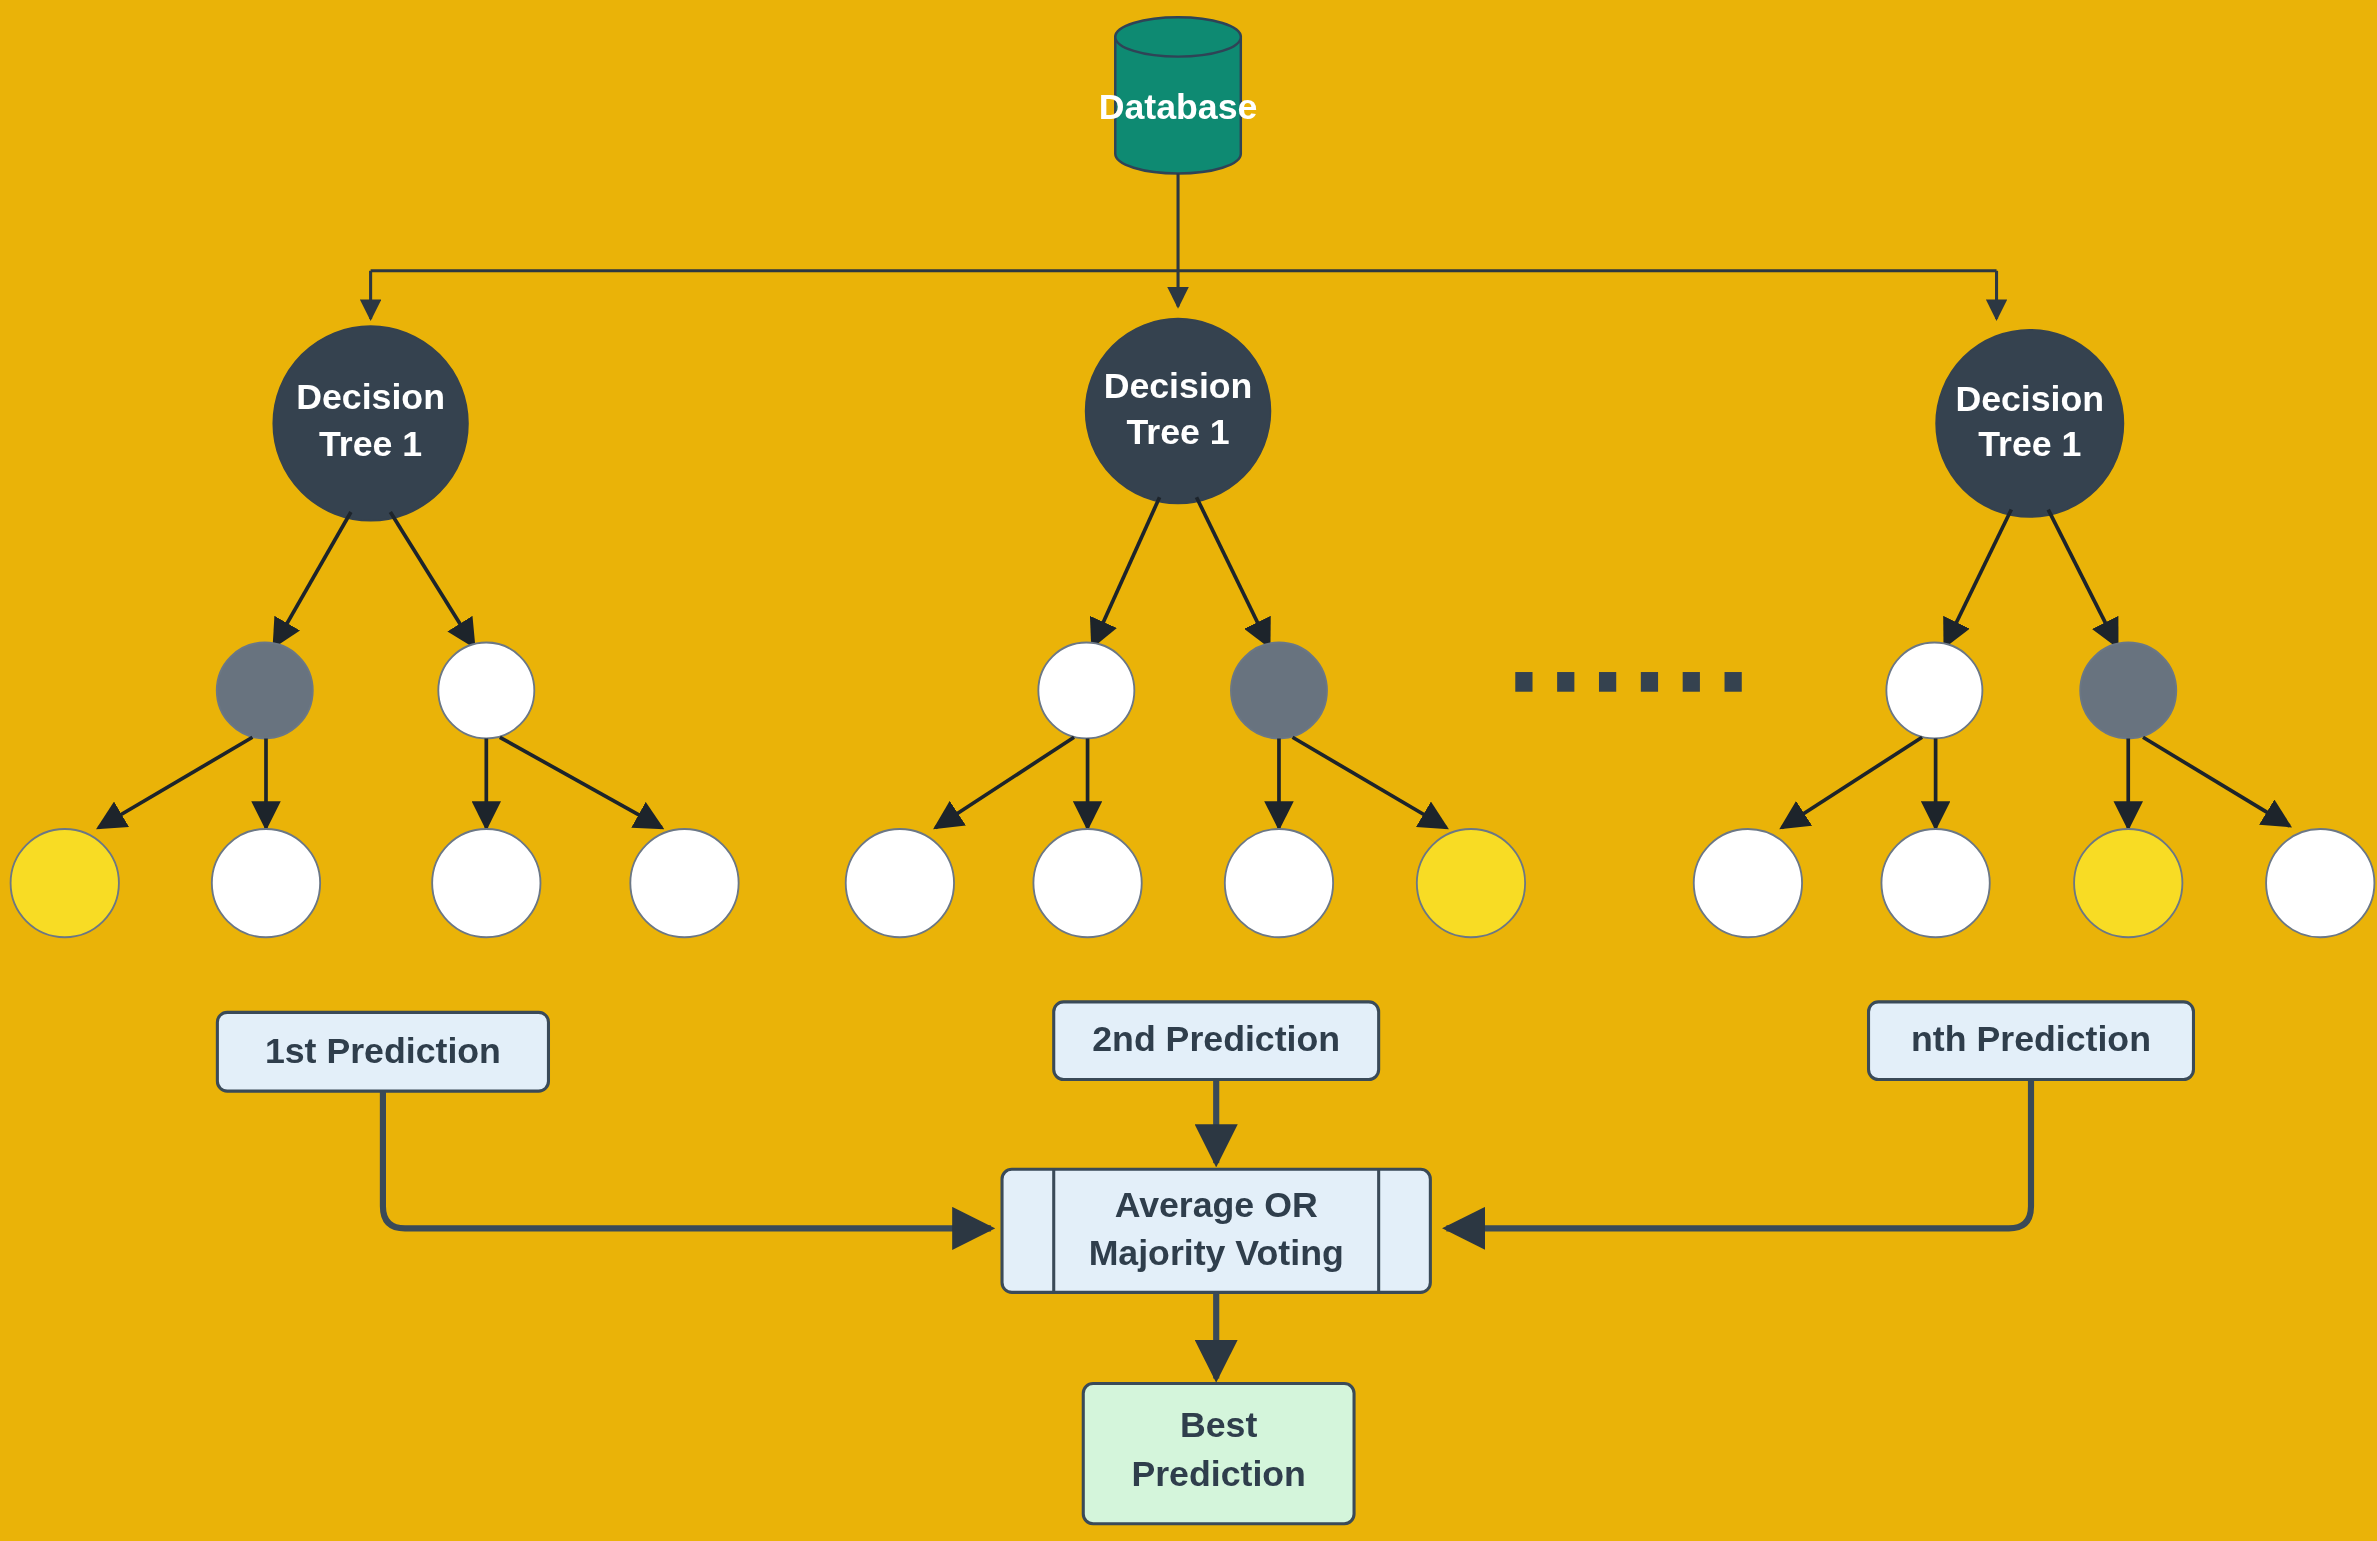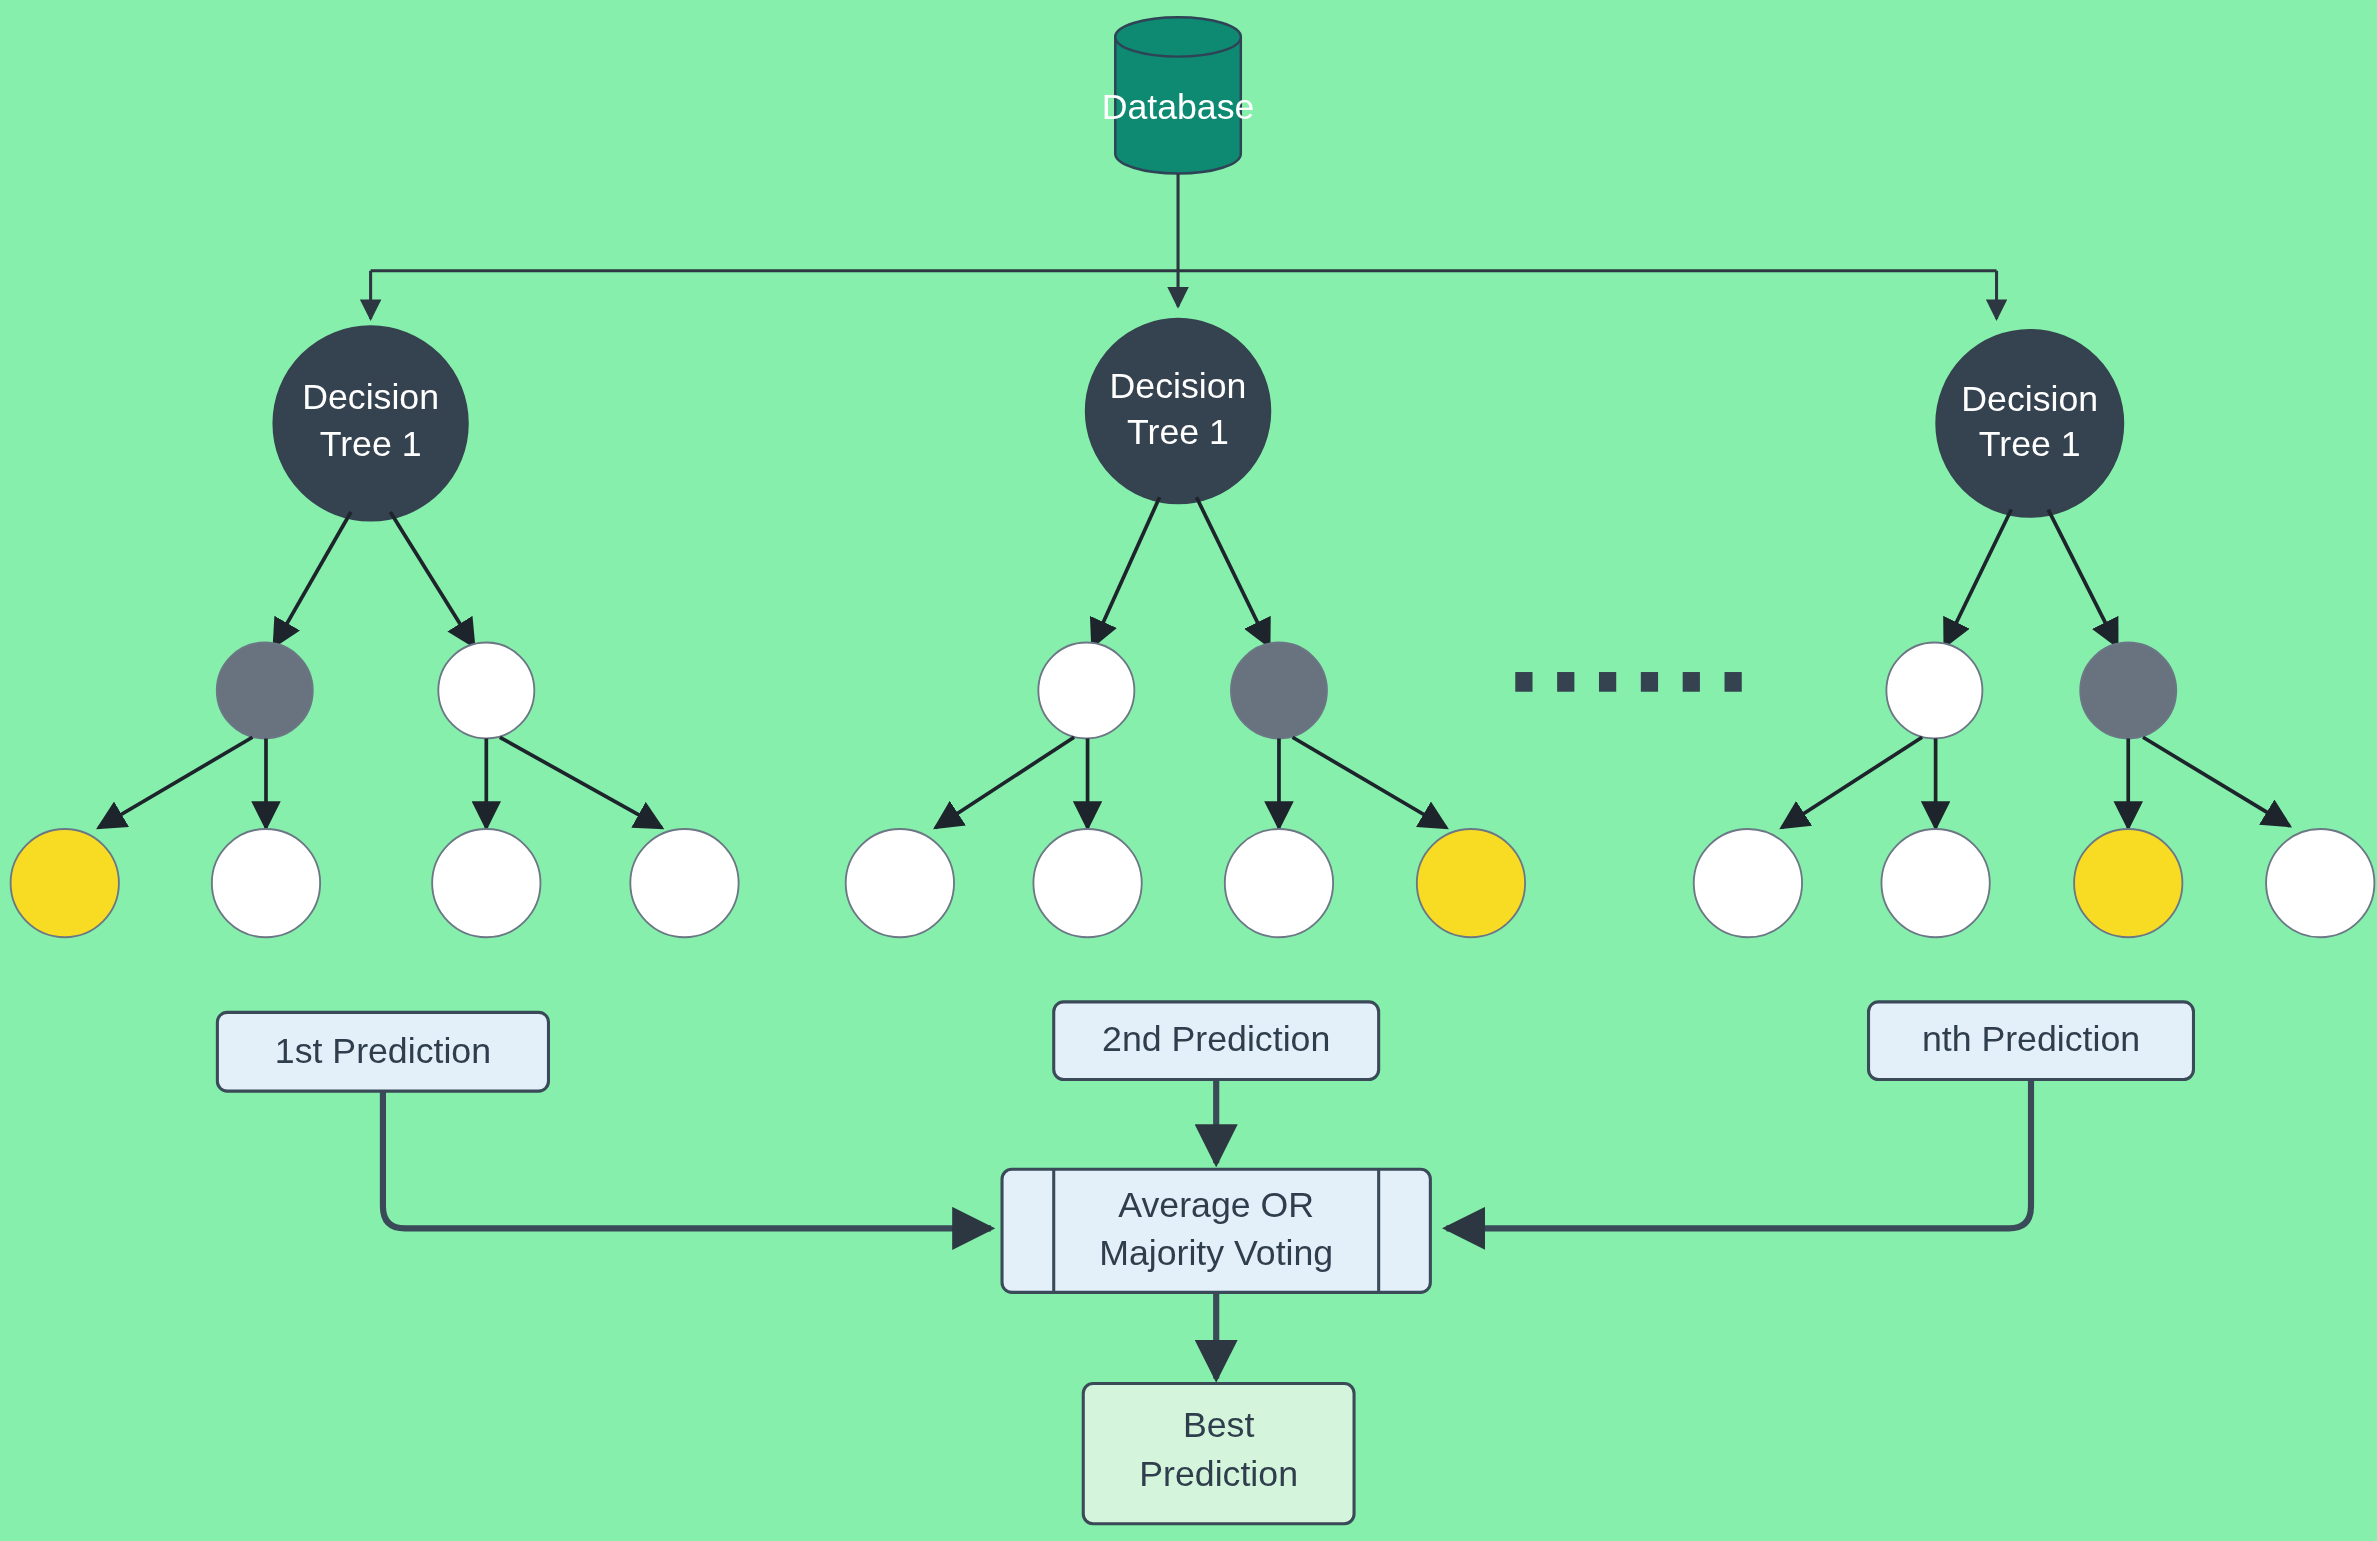--- a/index.html
+++ b/index.html
@@ -10,21 +10,22 @@
   body {
     width: 2377px;
     height: 1541px;
     font-family: "Liberation Sans", sans-serif;
     overflow: hidden;
   }
   #diagram-root {
     position: relative;
     width: 2377px;
     height: 1541px;
-    background: #86efac;
+    background: #eab308;
+    font-weight: bold;
   }
   svg#canvas {
     position: absolute;
     top: 0;
     left: 0;
     width: 2377px;
     height: 1541px;
   }
   .node-label {
     font-family: "Liberation Sans", sans-serif;

